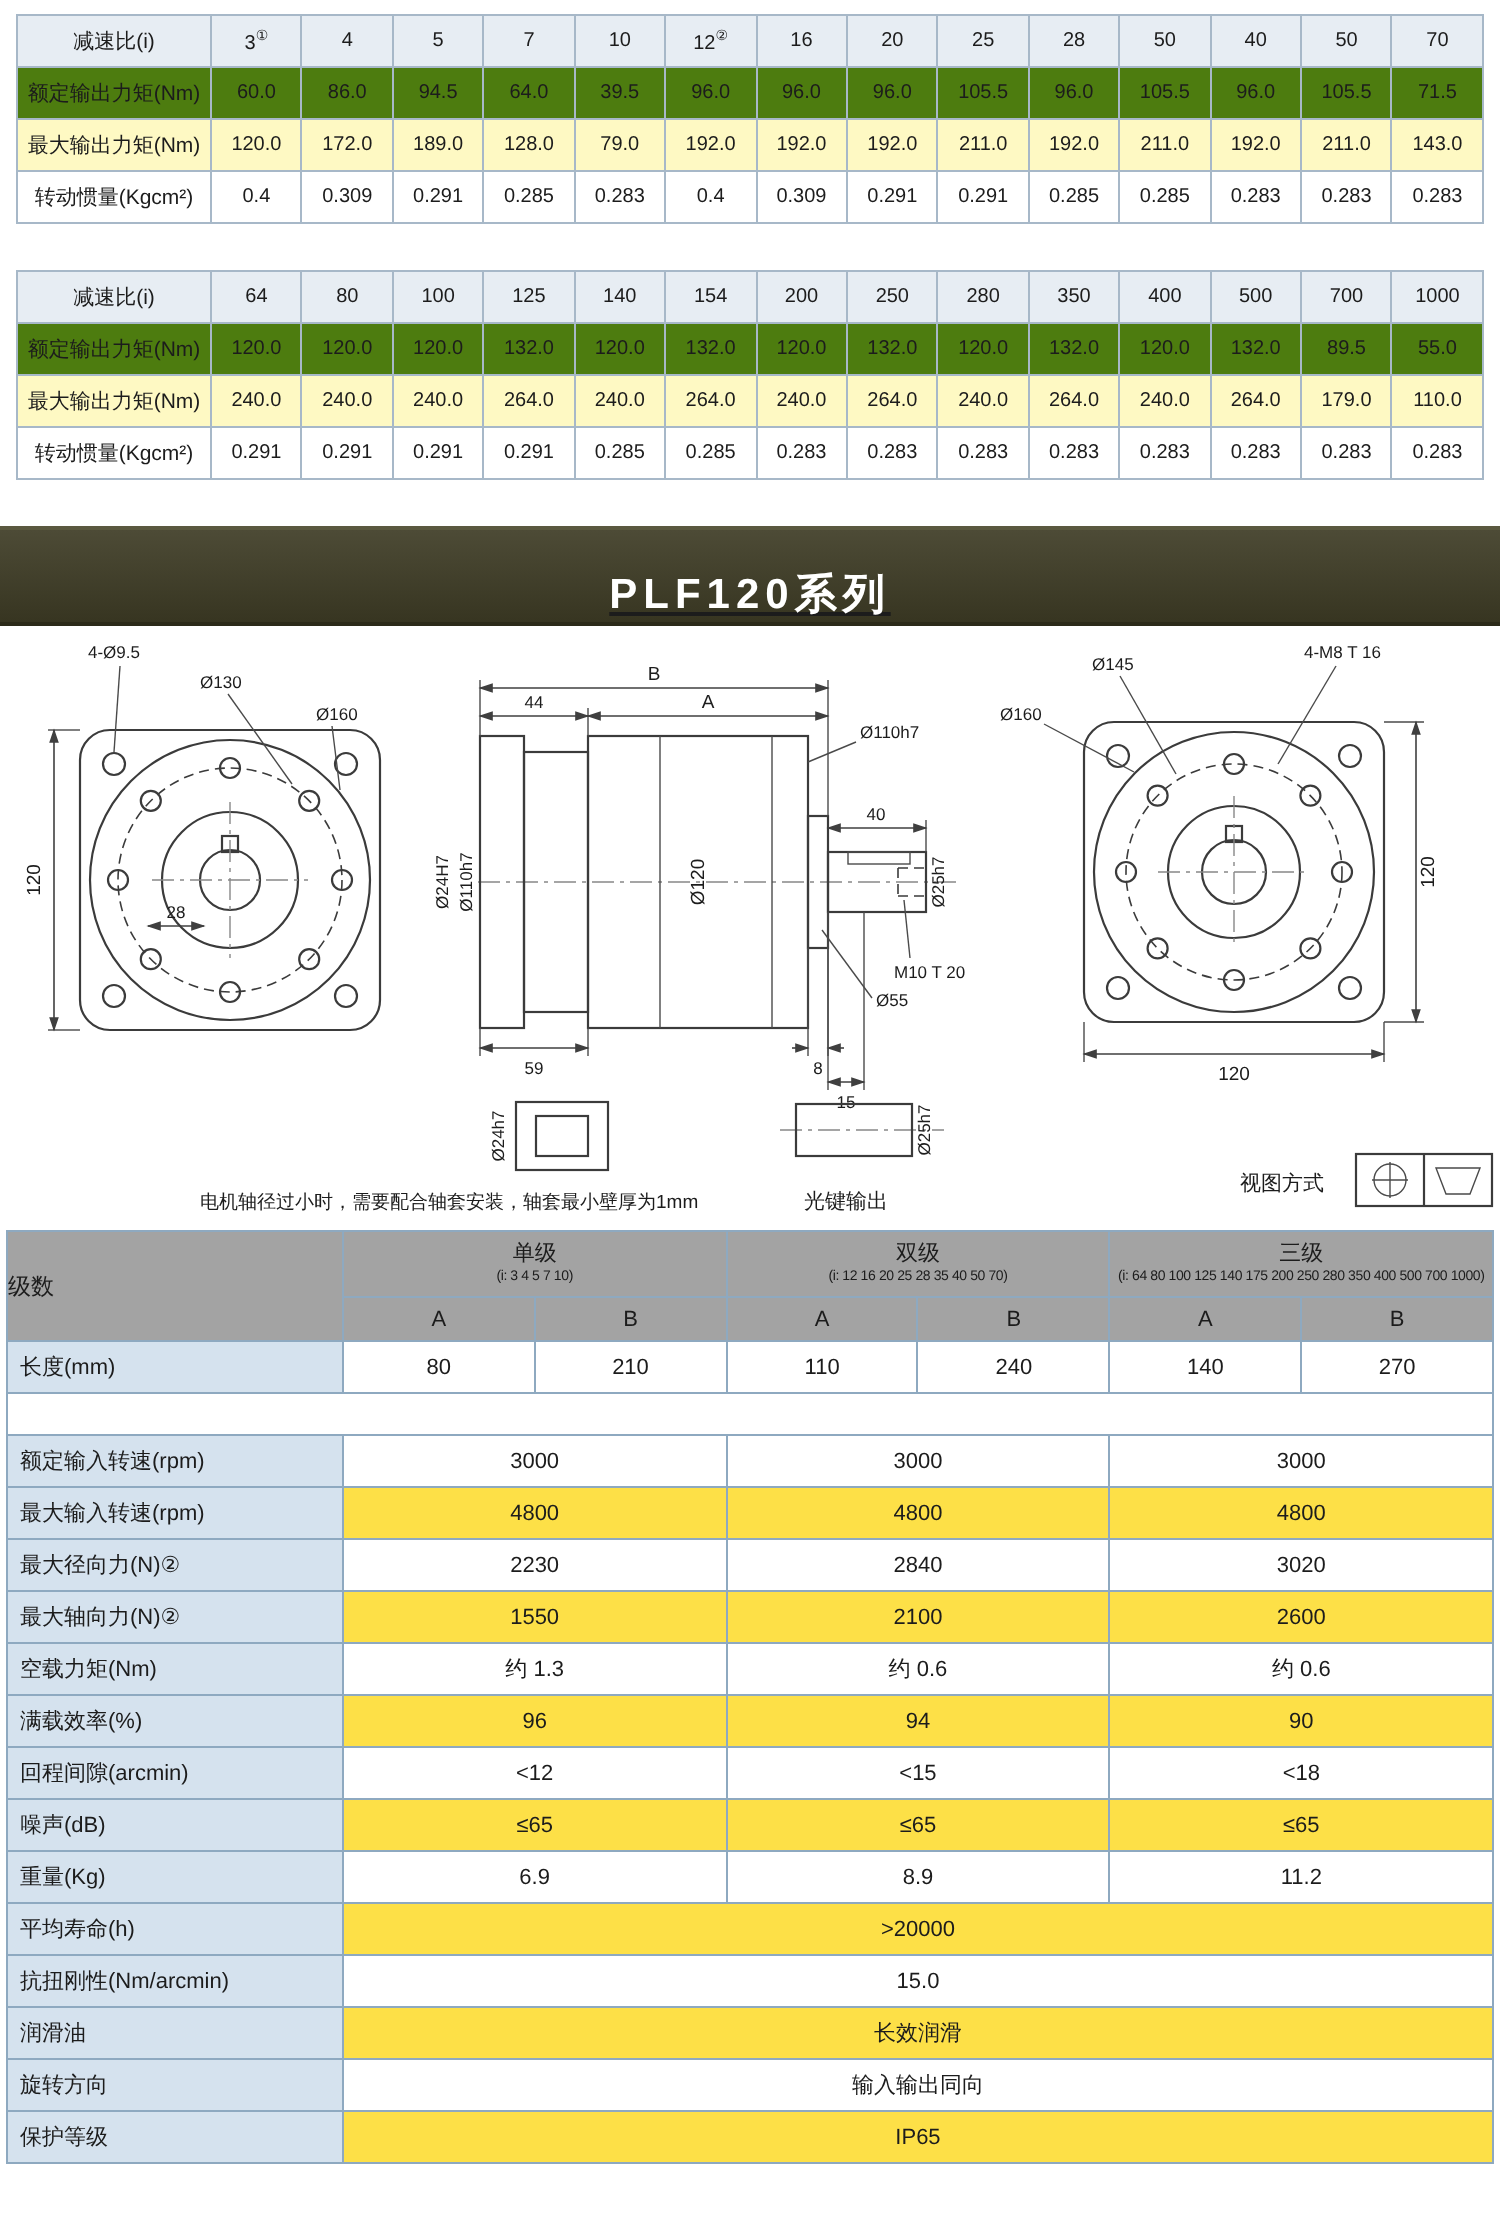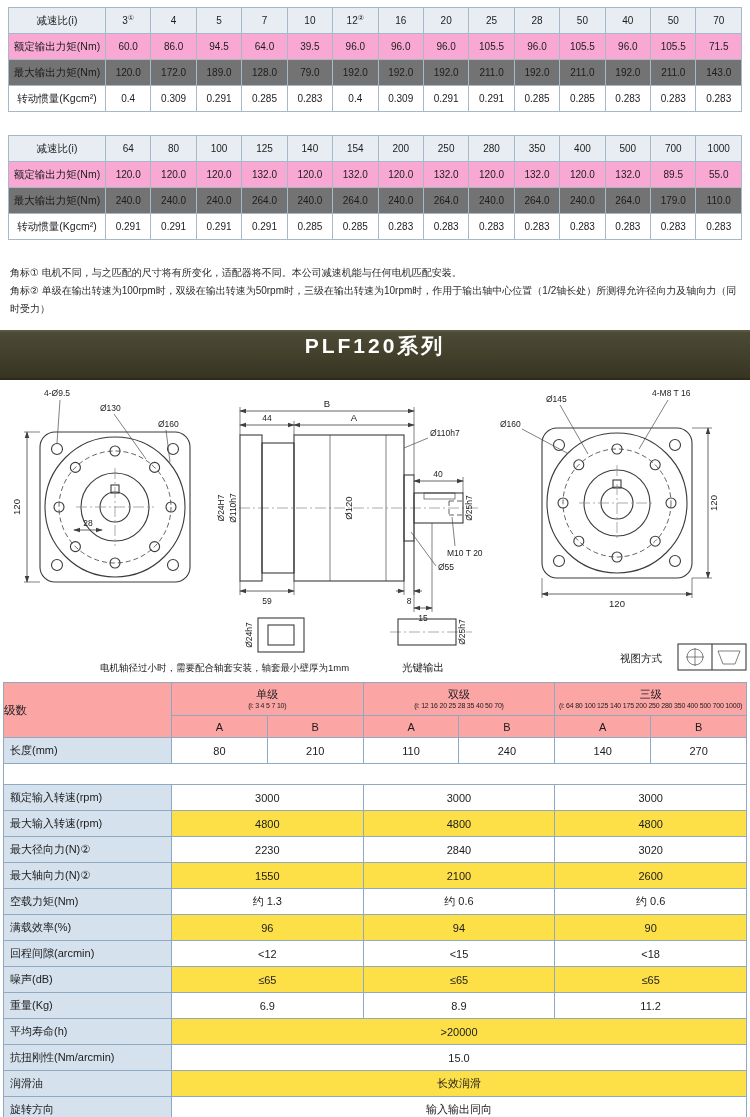--- a/index.html
+++ b/index.html
@@ -4,45 +4,45 @@
 <style>
   html,body{margin:0;padding:0;}
   body{width:750px;height:1117px;overflow:hidden;background:#ffffff;color:#1c1c1c;
        font-family:"Liberation Sans","DejaVu Sans",sans-serif;}
   .top-section{padding:7px 8px 0 8px;}
   table.ratio{border-collapse:collapse;width:100%;table-layout:fixed;margin-bottom:23px;border-radius:32px;}
   .ratio td{border:1px solid #a7b8c8;text-align:center;font-size:10px;height:25px;padding:0;}
   .ratio td.lbl{font-size:10.5px;}
   .ratio col.c0{width:97px;}
   .ratio tr.r0 td{background:#e7edf3;}
-  .ratio tr.r1 td{background:#f9a8d4;}
-  .ratio tr.r2 td{background:#737373;}
+  .ratio tr.r1 td{background:#4d7c0f;}
+  .ratio tr.r2 td{background:#fef9c3;}
   .ratio tr.r3 td{background:#ffffff;}
   sup{font-size:7px;}
   .footnotes{font-size:10px;color:#2a2a2a;line-height:1.8;padding:1px 2px 0 2px;}
   .banner{margin-top:12px;height:46px;background:linear-gradient(#4d4b36,#373521);
           border-top:2px solid #5a583f;border-bottom:2px solid #2c2a19;
-          display:flex;align-items:flex-start;justify-content:center;}
+          display:flex;align-items:flex-end;justify-content:center;text-decoration:underline;}
   .banner-title{color:#ffffff;font-size:21px;letter-spacing:3px;font-weight:bold;}
   .drawing{height:300px;background:#ffffff;}
   svg text{font-family:"Liberation Sans","DejaVu Sans",sans-serif;}
   .dtxt{font-size:9.5px;fill:#1c1c1c;}
   .dtxt2{font-size:8.5px;fill:#1c1c1c;}
   .dbig{font-size:10.5px;fill:#1c1c1c;}
   .ln{fill:none;stroke:#3b3b3b;stroke-width:1.1;}
   .thin{fill:none;stroke:#4a4a4a;stroke-width:0.7;}
   .dash{fill:none;stroke:#3b3b3b;stroke-width:0.8;stroke-dasharray:5 3;}
   .cl{fill:none;stroke:#888;stroke-width:0.7;stroke-dasharray:11 3 2 3;}
   .dim{stroke:#3f3f3f;stroke-width:0.8;fill:none;}
   .spec-section{padding:2px 3px 0 3px;}
   table.spec{border-collapse:collapse;width:100%;table-layout:fixed;}
   .spec td{border:1px solid #8ea9c0;font-size:11px;text-align:center;height:25px;padding:0 2px;}
   .spec col.c0{width:168px;}
   .spec td.lbl{text-align:left;padding-left:6px;background:#d5e2ee;}
-  .spec tr.hdr td{background:#fca5a5;}
+  .spec tr.hdr td{background:#a3a3a3;}
   .spec tr.hdr1 td{height:32px;}
   .spec tr.hdr2 td{height:21px;}
   .spec td.hdr-lbl{background:#cbdbe9;text-align:left;padding-left:0;font-size:11.5px;}
   .grp-name{font-size:11px;line-height:1.25;}
   .grp-ratios{font-size:7px;letter-spacing:-0.2px;white-space:nowrap;line-height:1.2;}
   .spec td.val{background:#ffffff;}
   .spec tr.alt td.val{background:#fde047;}
   .spec tr.spacer td{height:20px;background:#ffffff;}
 </style>
 </head>
@@ -194,24 +194,20 @@
           <td>0.283</td>
           <td>0.283</td>
           <td>0.283</td>
           <td>0.283</td>
           <td>0.283</td>
           <td>0.283</td>
           <td>0.283</td>
         </tr>
       </tbody>
   </table>
-  <div class="footnotes">
-    <div>角标①  电机不同，与之匹配的尺寸将有所变化，适配器将不同。本公司减速机能与任何电机匹配安装。</div>
-    <div>角标②  单级在输出转速为100rpm时，双级在输出转速为50rpm时，三级在输出转速为10rpm时，作用于输出轴中心位置（1/2轴长处）所测得允许径向力及轴向力（同时受力）</div>
-  </div>
 </div>
 
 <div class="banner">
   <div class="banner-title">PLF120系列</div>
 </div>
 
 <div class="drawing">
 <svg width="750" height="300" viewBox="0 0 750 300">
   <defs>
     <marker id="arr" markerWidth="9" markerHeight="8" refX="8" refY="4" orient="auto-start-reverse">

